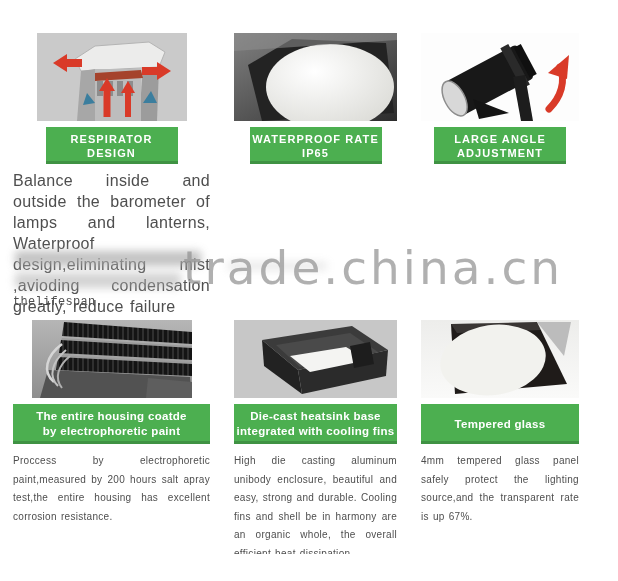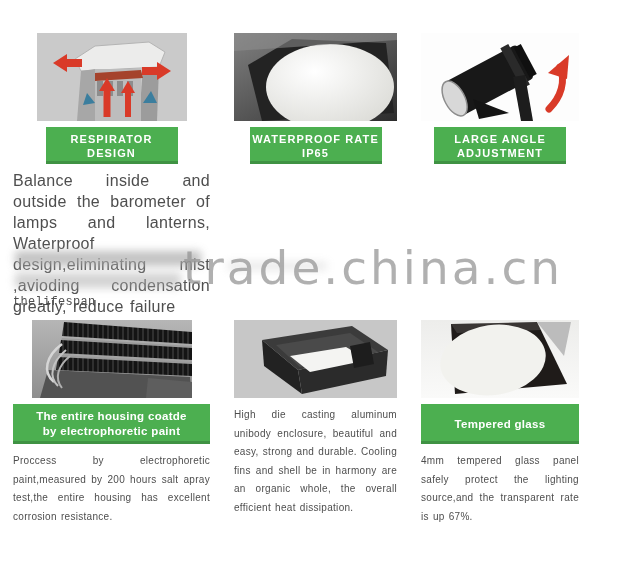--- a/index.html
+++ b/index.html
@@ -173,20 +173,22 @@
         <svg width="163" height="78" viewBox="0 0 163 78">
           <rect width="163" height="78" fill="#c7c7c7"></rect>
           <polygon points="28,20 118,6 154,30 64,50" fill="#3b3b3b"></polygon>
           <polygon points="28,20 64,50 68,74 30,46" fill="#222222"></polygon>
           <polygon points="64,50 154,30 152,56 68,74" fill="#2b2b2b"></polygon>
           <polygon points="42,25 116,13 144,32 66,47" fill="#4a4a4a"></polygon>
           <polygon points="56,36 112,27 134,40 76,52" fill="#f4f4f2"></polygon>
           <polygon points="116,26 136,22 140,44 120,48" fill="#1d1d1d"></polygon>
         </svg>
       </div>
+      <div class="banner bottom">Die-cast heatsink base
+integrated with cooling fins</div>
       <div class="desc">High die casting aluminum unibody enclosure, beautiful and easy, strong and durable. Cooling fins and shell be in harmony are an organic whole, the overall efficient heat dissipation.</div>
     </div>
 
     <div class="cell row2">
       <div class="prod-img">
         <svg width="158" height="78" viewBox="0 0 158 78">
           <defs>
             <linearGradient id="gb" x1="0" y1="0" x2="0" y2="1">
               <stop offset="0" stop-color="#ededeb"></stop>
                 <stop offset="1" stop-color="#fafaf9"></stop>

